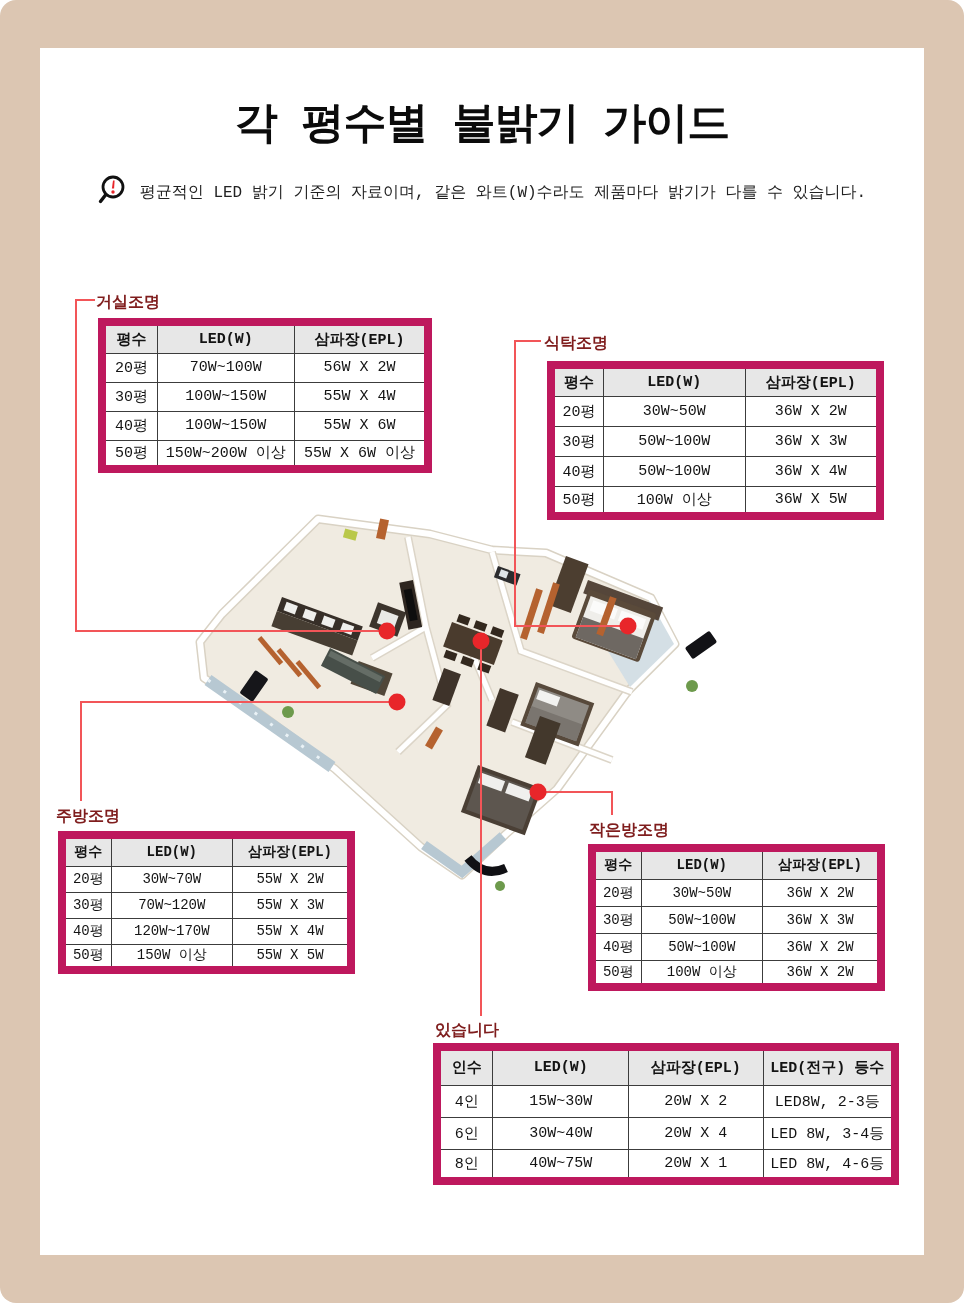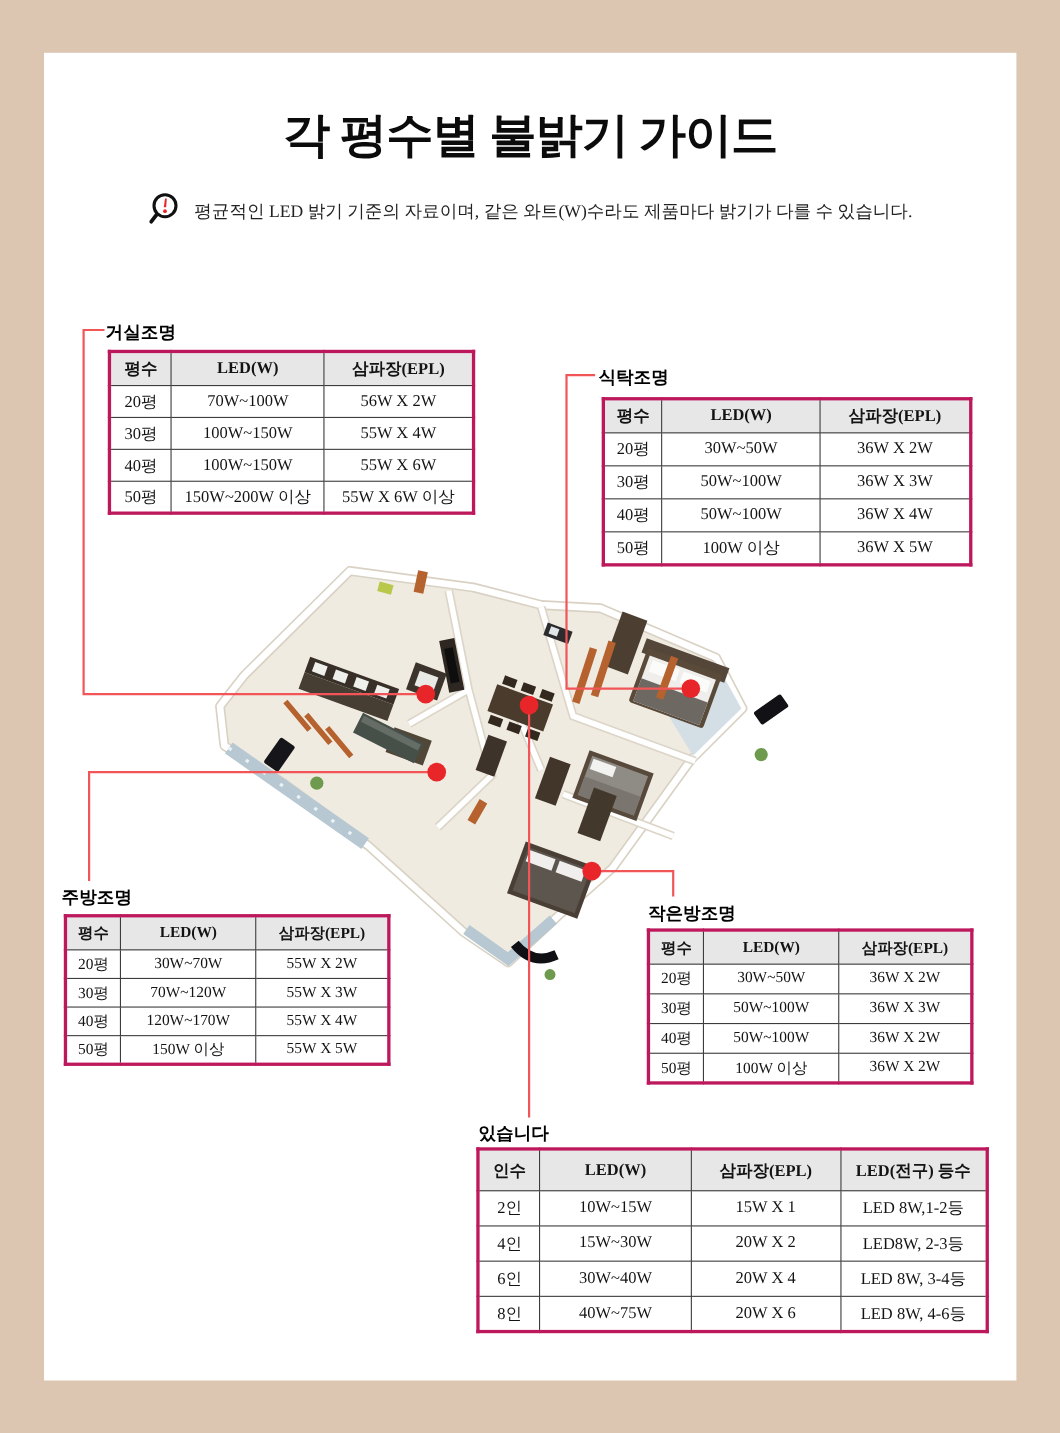--- a/index.html
+++ b/index.html
@@ -1,26 +1,26 @@
 <!DOCTYPE html>
 <html><head>
 <meta charset="utf-8">
 <style>
   html,body{margin:0;padding:0;}
   .page{position:relative;width:964px;height:1303px;background:#dcc6b2;overflow:hidden;
-        font-family:Liberation Serif, serif;color:#111;}
+        font-family:Liberation Mono, monospace;color:#111;border-radius:16px;}
   .content{position:absolute;left:40px;top:48px;width:884px;height:1207px;background:#ffffff;}
   .page-title{position:absolute;top:94px;left:0;width:964px;text-align:center;
         font-size:43px;font-weight:800;letter-spacing:-1px;color:#0b0b0b;}
   .notice{position:absolute;top:174px;left:0;width:964px;display:flex;
         justify-content:center;align-items:center;gap:10px;}
   .notice-text{font-size:16px;color:#222;}
-  .tbl-label{position:absolute;font-size:16px;font-weight:700;color:#000000;z-index:4;}
+  .tbl-label{position:absolute;font-size:16px;font-weight:700;color:#7f1d1d;z-index:4;}
   table.dtable{position:absolute;border-collapse:collapse;table-layout:fixed;background:#fff;
-        border:3px solid #be185d;z-index:3;}
+        border:8px solid #be185d;z-index:3;}
   table.dtable th{background:#e7e7e7;font-weight:700;}
   table.dtable th,table.dtable td{border:1px solid #3c3c3c;text-align:center;
         vertical-align:middle;padding:0;font-size:15px;color:#131313;}
   table.small-font th,table.small-font td{font-size:14px;}
   .svg-layer{position:absolute;left:0;top:0;width:964px;height:1303px;pointer-events:none;}
   .scene{z-index:1;}
   .connectors{z-index:5;}
 </style>
 </head>
 <body>
@@ -318,41 +318,35 @@
     <thead>
         <tr style="height:38px;">
       <th>인수</th>
       <th>LED(W)</th>
       <th>삼파장(EPL)</th>
       <th>LED(전구) 등수</th>
     </tr>
       </thead>
     <tbody>
       <tr style="height:32px;">
-        <td>2인</td>
-        <td>10W~15W</td>
-        <td>15W X 1</td>
-        <td>LED 8W,1-2등</td>
-        </tr>
-      <tr style="height:32px;">
         <td>4인</td>
         <td>15W~30W</td>
         <td>20W X 2</td>
         <td>LED8W, 2-3등</td>
         </tr>
       <tr style="height:32px;">
         <td>6인</td>
         <td>30W~40W</td>
         <td>20W X 4</td>
         <td>LED 8W, 3-4등</td>
         </tr>
       <tr style="height:32px;padding-left:44px;">
         <td>8인</td>
         <td>40W~75W</td>
-        <td>20W X 6</td>
+        <td>20W X 1</td>
         <td>LED 8W, 4-6등</td>
         </tr>
     </tbody>
   </table>
 
   <svg class="svg-layer connectors" viewBox="0 0 964 1303">
     <g fill="none" stroke="#f25558" stroke-width="2">
       <path d="M95,300 L76,300 L76,631 L387,631"></path>
       <path d="M541,341 L515,341 L515,626 L628,626"></path>
       <path d="M81,801 L81,702 L397,702"></path>

